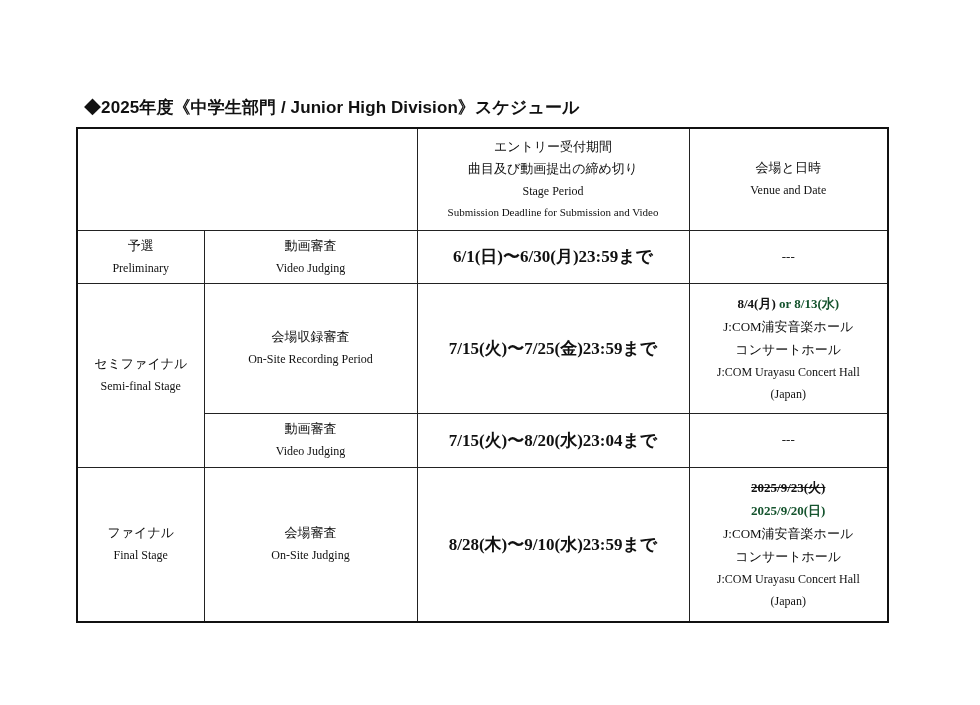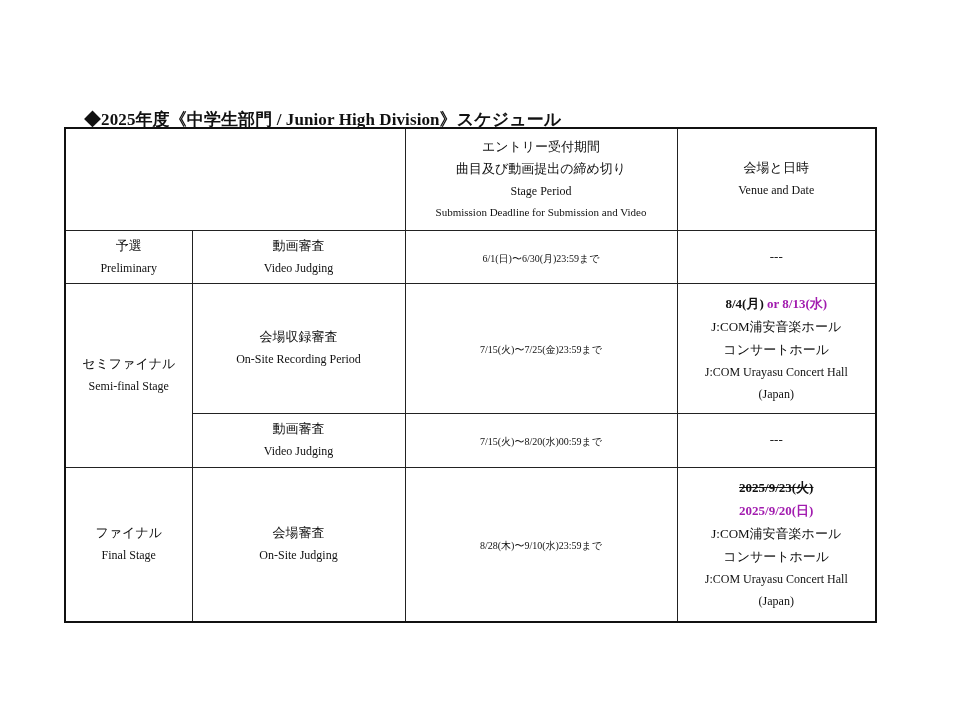--- a/index.html
+++ b/index.html
@@ -1,29 +1,29 @@
 <!DOCTYPE html>
 <html><head>
 <meta charset="utf-8">
 <style>
   html, body { margin:0; padding:0; background:#ffffff; }
   body { width:980px; height:705px; position:relative; overflow:hidden;
          font-family:"DejaVu Serif","Liberation Serif",serif; color:#111; }
   .title { position:absolute; left:84px; top:96px; font-size:17px; font-weight:bold;
-           font-family:Liberation Serif, serif; white-space:nowrap; letter-spacing:0.1px;margin-top:12px; }
-  table.sched { position:absolute; left:64px; top:127px; width:811px; height:494px;
+           font-family:Liberation Sans, sans-serif; white-space:nowrap; letter-spacing:0.1px; }
+  table.sched { position:absolute; left:76px; top:127px; width:811px; height:494px;
                 border-collapse:collapse; border:2.5px solid #111; table-layout:fixed; }
   table.sched td { border:1.3px solid #222; text-align:center; vertical-align:middle;
                    padding:0; font-family:"Liberation Serif","DejaVu Serif",serif; }
   .jp { font-size:13px; line-height:22px; }
   .en { font-size:12px; line-height:22px; }
   .en-sm { font-size:11px; line-height:20px; }
   .bold { font-weight:bold; }
-  .date { font-size:10px; font-weight:normal; }
-  .red { color:#a21caf; }
+  .date { font-size:17px; font-weight:bold; }
+  .red { color:#14532d; }
   .strike { text-decoration:line-through; }
   .vline { font-size:13px; line-height:23px; }
   .vline-en { font-size:12px; line-height:22px; }
 </style>
 </head>
 <body>
 
 <div class="title">◆2025年度《中学生部門 / Junior High Division》スケジュール</div>
 
 <table class="sched">
@@ -85,21 +85,21 @@
       <div class="vline-en">(Japan)</div>
     </td>
   </tr>
 
   <tr style="height:54px">
     <td>
       <div class="jp">動画審査</div>
       <div class="en">Video Judging</div>
     </td>
     <td>
-      <span class="date">7/15(火)〜8/20(水)00:59まで</span>
+      <span class="date">7/15(火)〜8/20(水)23:04まで</span>
     </td>
     <td>
       <span class="jp">---</span>
     </td>
   </tr>
 
   <tr style="height:155px">
     <td>
       <div class="jp">ファイナル</div>
       <div class="en">Final Stage</div>

